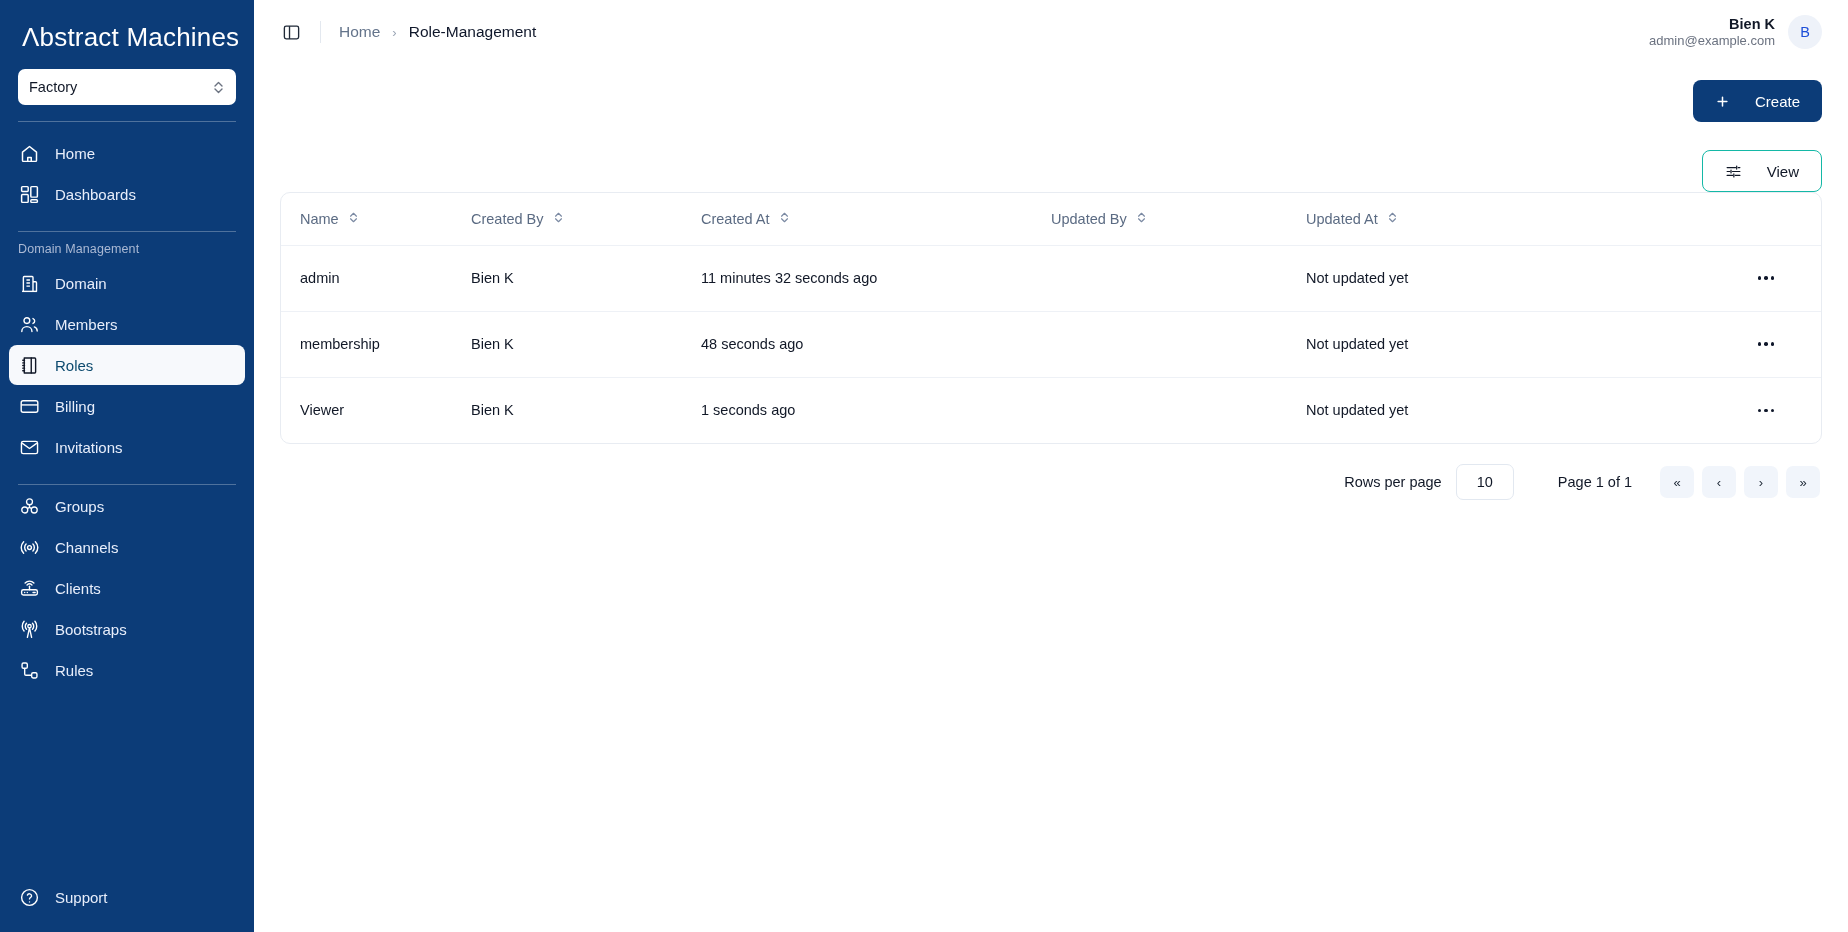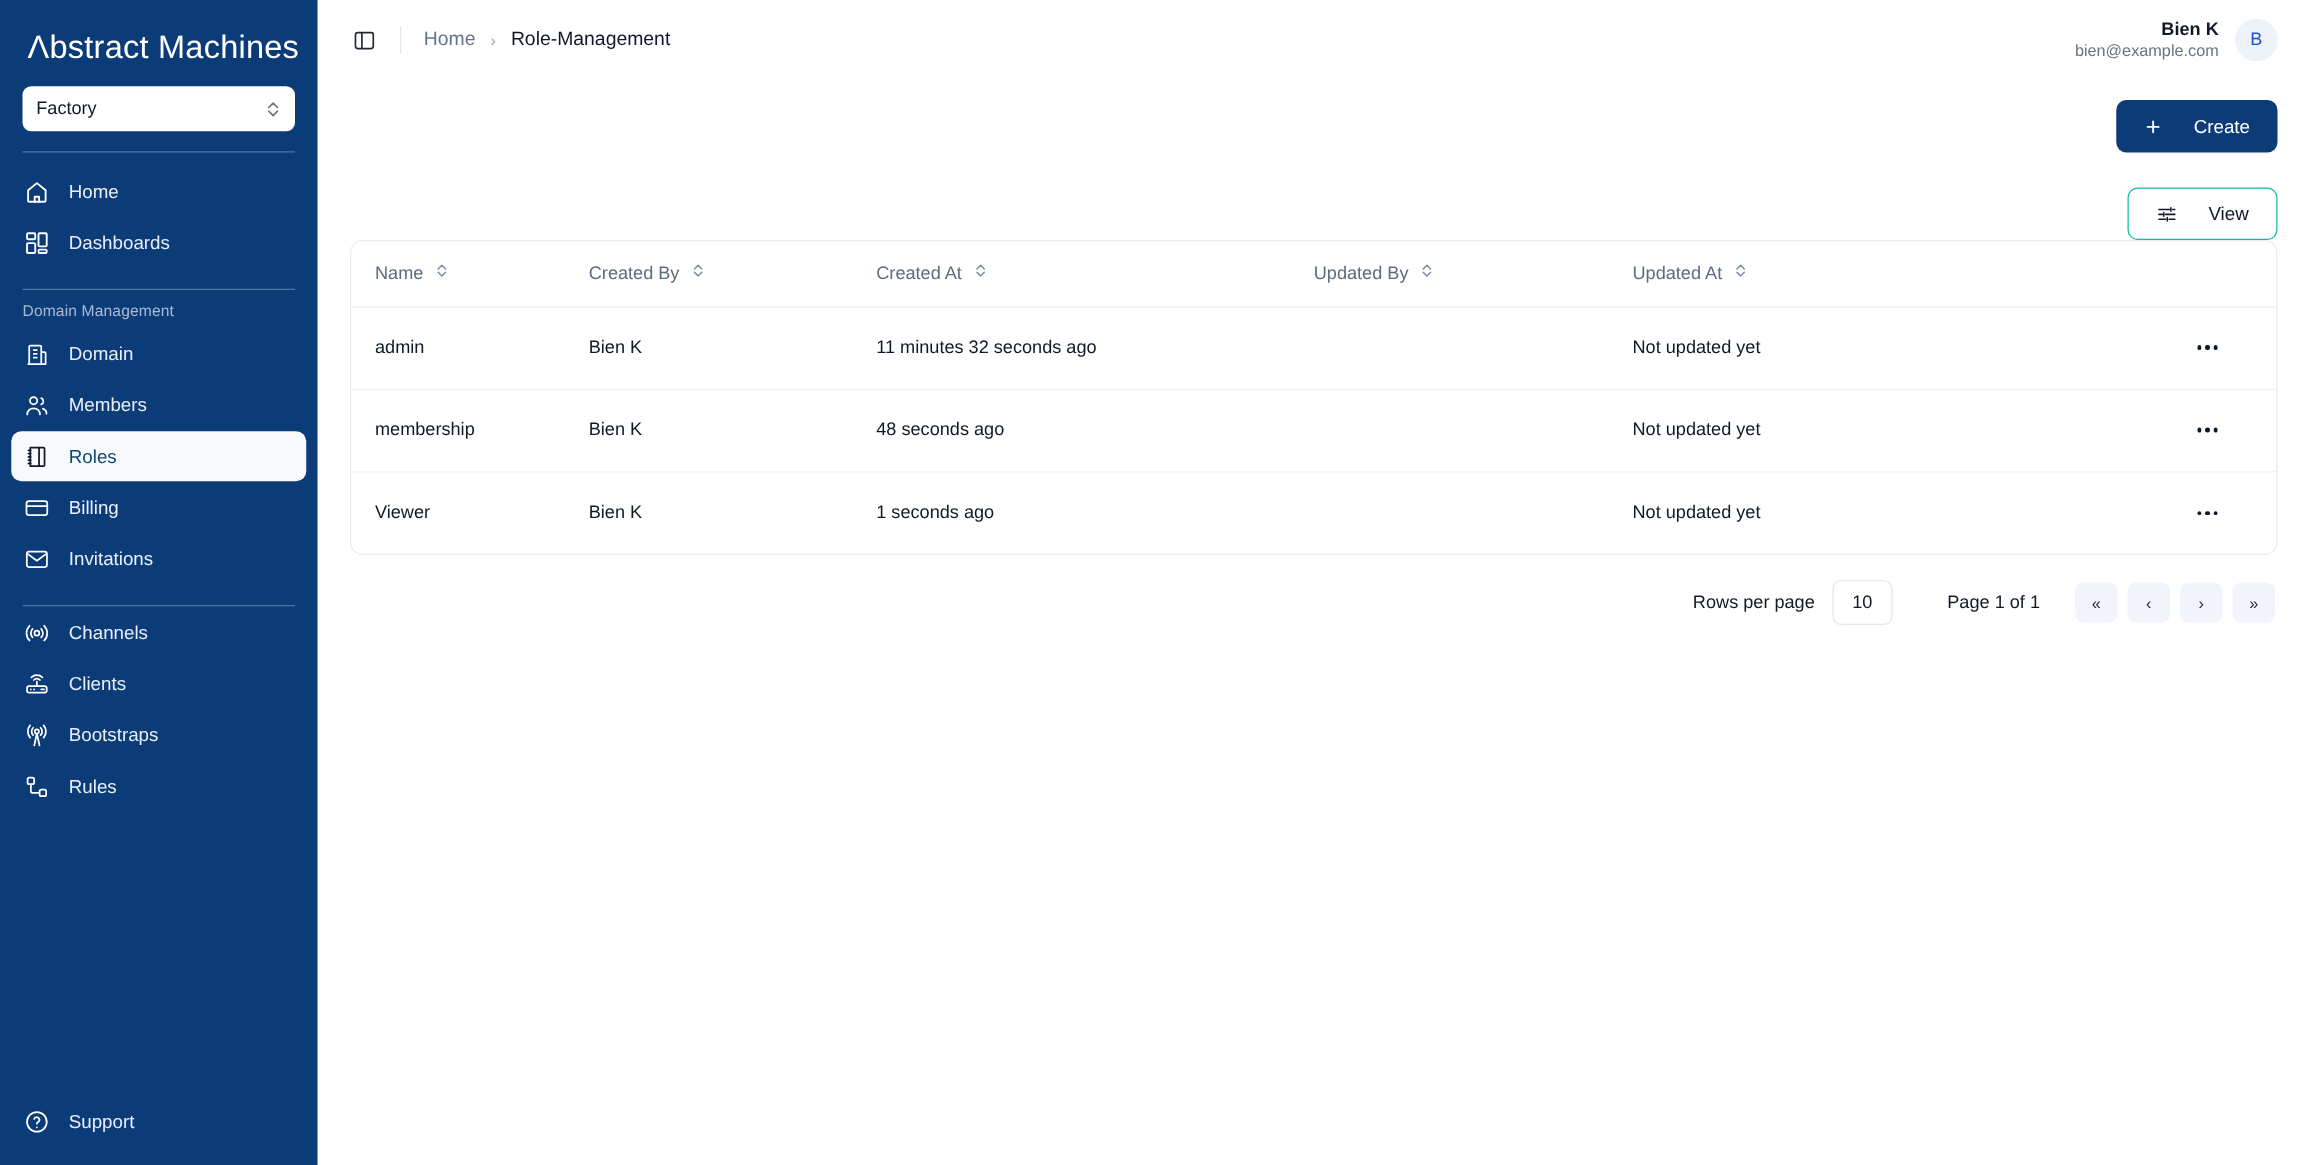--- a/index.html
+++ b/index.html
@@ -134,21 +134,21 @@
   .dots i { width: 3.5px; height: 3.5px; border-radius: 50%; background: #0f172a; display: block; }
 
   .pager {
     display: flex; align-items: center; justify-content: flex-end;
     gap: 0; padding: 20px 2px 0 0; font-size: 14.5px; color: #111827;
   }
   .pager-label { margin-right: 14px; }
   .rows-box {
     min-width: 48px; height: 36px; border: 1px solid #e2e8f0;
     border-radius: 7px; display: flex; align-items: center; justify-content: center;
-    font-size: 14.5px; color: #111827; cursor: pointer; padding: 0 10px;
+    font-size: 14.5px; color: #111827; cursor: pointer; padding: 0 20px;
   }
   .page-of { margin: 0 28px 0 44px; }
   .pg-btns { display: flex; align-items: center; gap: 8px; }
   .pg-btn {
     width: 34px; height: 32px; border-radius: 7px;
     background: #f1f5fb; color: #1f2937; border: none;
     display: flex; align-items: center; justify-content: center;
     cursor: pointer; font-size: 13px; font-family: inherit;
   }
 </style>
@@ -252,20 +252,31 @@
             <path d="M3.5 7 L12 13.2 L20.5 7"></path>
           </svg>
         </span>
         <span>Invitations</span>
       </a>
     </nav>
 
     <div class="sb-divider"></div>
 
     <nav>
+      <a class="nav-item">
+        <span class="ico">
+          <svg viewBox="0 0 24 24" fill="none" stroke="#ffffff" stroke-width="1.5" stroke-linejoin="round">
+            <circle cx="12" cy="6.6" r="3.4"></circle>
+            <circle cx="6.6" cy="16" r="3.4"></circle>
+            <circle cx="17.4" cy="16" r="3.4"></circle>
+            <path d="M12 10 v3 M9.3 14.6 L12 13 l2.7 1.6"></path>
+          </svg>
+        </span>
+        <span>Groups</span>
+      </a>
       <a class="nav-item">
         <span class="ico">
           <svg viewBox="0 0 24 24" fill="none" stroke="#ffffff" stroke-width="1.6" stroke-linecap="round">
             <circle cx="12" cy="12" r="2.2"></circle>
             <path d="M8.1 8.1 a5.5 5.5 0 0 0 0 7.8 M15.9 8.1 a5.5 5.5 0 0 1 0 7.8"></path>
             <path d="M5.3 5.3 a9.5 9.5 0 0 0 0 13.4 M18.7 5.3 a9.5 9.5 0 0 1 0 13.4"></path>
           </svg>
         </span>
         <span>Channels</span>
       </a>
@@ -330,21 +341,21 @@
       </button>
       <div class="tb-sep"></div>
       <nav class="breadcrumb">
         <a class="bc-link">Home</a>
         <span class="bc-sep">›</span>
         <span class="bc-current">Role-Management</span>
       </nav>
       <div class="topbar-right">
         <div class="profile-text">
           <div class="profile-name">Bien K</div>
-          <div class="profile-mail">bien@example.com</div>
+          <div class="profile-mail">admin@example.com</div>
         </div>
         <div class="avatar">B</div>
       </div>
     </header>
 
     <section class="content">
 
       <div class="actions-row">
         <button class="btn btn-create">
           <span>

